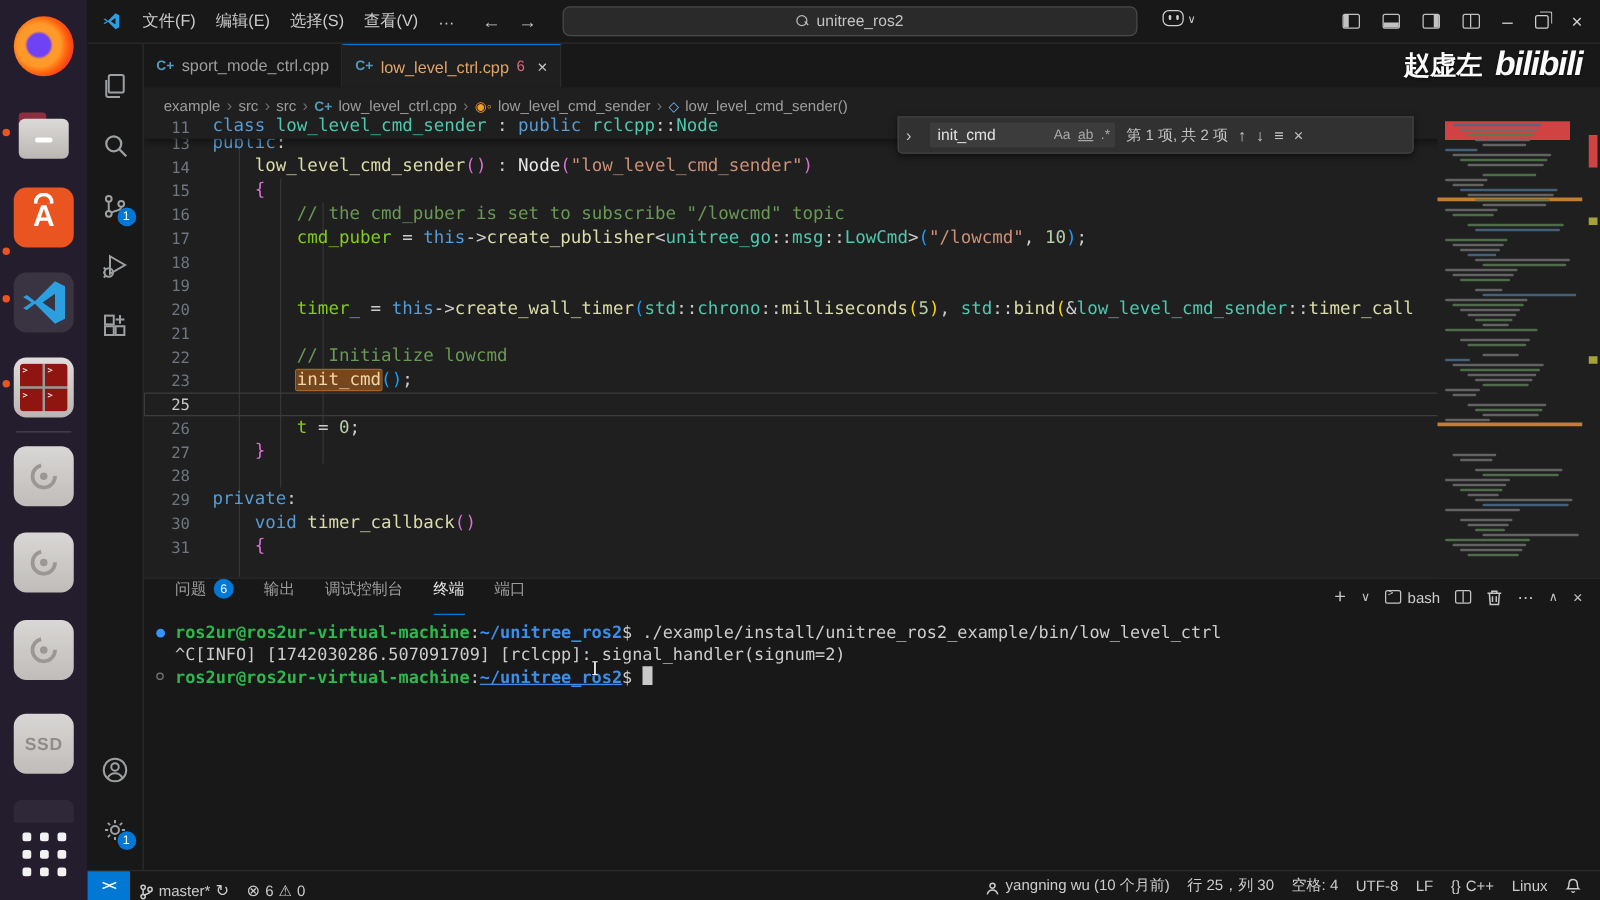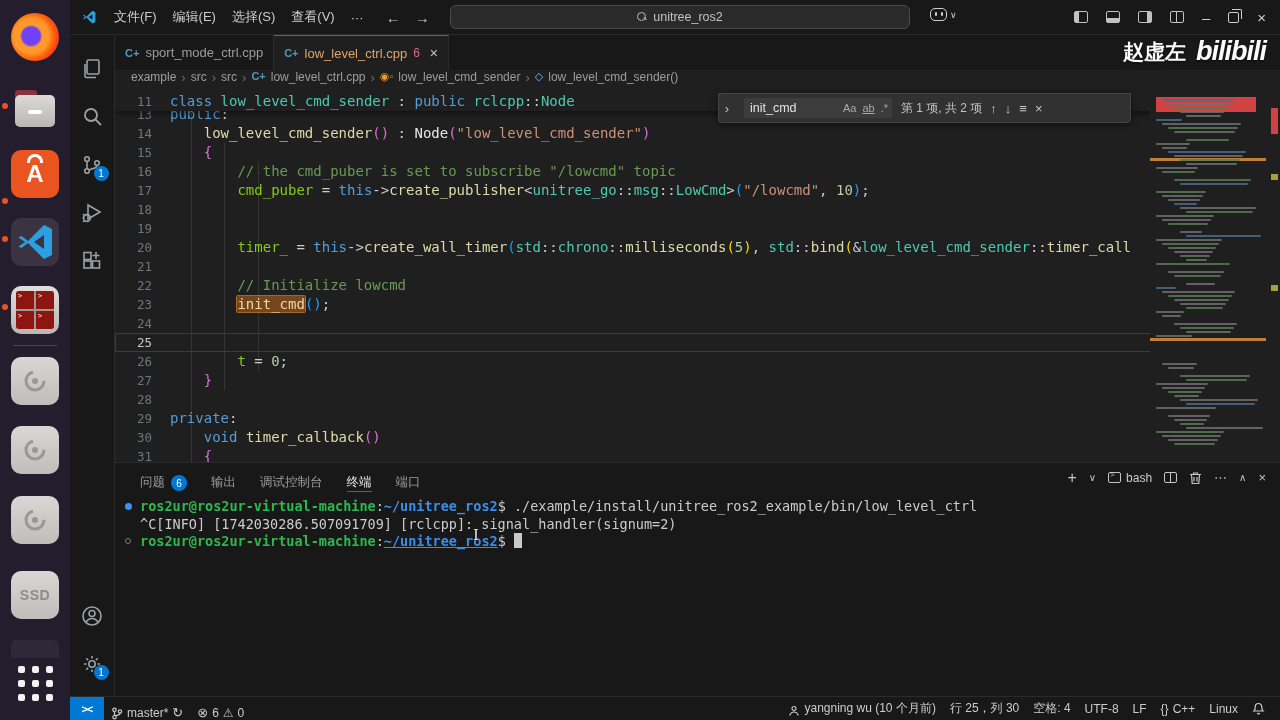--- a/index.html
+++ b/index.html
@@ -61,21 +61,21 @@
   .act-bottom{margin-top:auto;padding-bottom:8px;display:flex;flex-direction:column;align-items:center}
 
   
   .main{position:absolute;left:45px;top:35px;right:0;bottom:24px}
   .tabbar{position:absolute;left:0;top:0;right:0;height:35px;background:#181818;display:flex}
   .tab{display:flex;align-items:center;gap:6px;padding:0 10px;font-size:13px;color:#9d9d9d;background:#181818;border-right:1px solid #2b2b2b;position:relative}
   .tab.active{background:#1f1f1f;color:#e0a568;border-top:1px solid #0078d4}
   .tab .tab-badge{color:#de6a79;font-size:12px}
   .tab .close{color:#c6c6c6;font-size:14px;margin-left:4px}
   .cpp-ico{color:#519aba;font-weight:bold;font-size:11px}
-  .breadcrumb{position:absolute;left:0;top:35px;right:0;height:22px;background:#1f1f1f;display:flex;align-items:flex-start;padding-left:16px;font-size:12px;color:#9d9d9d;gap:5px}
+  .breadcrumb{position:absolute;left:0;top:35px;right:0;height:22px;background:#1f1f1f;display:flex;align-items:flex-end;padding-left:16px;font-size:12px;color:#9d9d9d;gap:5px}
   .bc-sep{color:#6e6e6e;font-size:13px}
   .sym-class{color:#ee9d28;font-size:11px}
   .sym-method{color:#75beff;font-size:11px}
 
   
   .editor{position:absolute;left:0;top:57px;right:0;height:370px;overflow:hidden;background:#1f1f1f}
   .code-rows{position:absolute;left:0;top:13px;right:0}
   .code-row{display:flex;height:19px;align-items:center;position:relative}
   .code-row .ln{width:55px;flex:0 0 55px;text-align:right;padding-right:18px;color:#6e7681;font:12.5px "DejaVu Sans Mono",monospace}
   .code-row .ct{font:14px/19px "DejaVu Sans Mono",monospace;white-space:pre}
@@ -102,21 +102,21 @@
   .find-input{width:150px;height:22px;background:#3c3c3c;border:1px solid #303030;border-radius:2px;display:flex;align-items:center;font-size:12.5px;color:#e3e3e3;padding:0 4px 0 6px;gap:6px}
   .find-input .q{flex:1}
   .find-opt{color:#a8a8a8;font-size:11px}
   .find-opt.word{text-decoration:underline}
   .find-count{font-size:12px;color:#c2c2c2;white-space:nowrap}
   .find-nav{color:#c5c5c5;font-size:13px}
 
   
   .panel{position:absolute;left:0;right:0;top:427px;bottom:0;background:#181818;border-top:1px solid #2b2b2b}
   .panel-head{height:29px;display:flex;align-items:center;padding-left:25px;font-size:12.5px;color:#9d9d9d}
-  .ptab{margin-right:24px;display:flex;align-items:flex-end;gap:6px;height:100%;border-bottom:1px solid transparent}
+  .ptab{margin-right:24px;display:flex;align-items:flex-start;gap:6px;height:100%;border-bottom:1px solid transparent}
   .ptab.active{color:#e7e7e7;border-bottom:1px solid #0078d4}
   .pbadge{min-width:16px;height:16px;border-radius:8px;background:#0078d4;color:#fff;font-size:10px;display:flex;align-items:center;justify-content:center;padding:0 4px}
   .panel-actions{margin-left:auto;display:flex;align-items:center;gap:12px;padding-right:14px;color:#c5c5c5;font-size:13px}
   .bash-item{display:flex;align-items:center;gap:5px;font-size:12px;color:#cccccc}
   .bash-ico{width:13px;height:11px;border:1.3px solid #c5c5c5;border-radius:2px;position:relative}
   .bash-ico::before{content:">";position:absolute;left:1px;top:-3px;font-size:8px;color:#c5c5c5}
   .split-ico{width:13px;height:11px;border:1.3px solid #c5c5c5;border-radius:2px;position:relative}
   .split-ico::before{content:"";position:absolute;left:5px;top:0;bottom:0;width:1.3px;background:#c5c5c5}
   .term-body{position:relative;padding:6px 0 0 25px;font-family:"DejaVu Sans Mono",monospace;font-size:13.5px;line-height:17.5px;color:#cccccc}
   .trow{position:relative;white-space:pre}
@@ -367,24 +367,20 @@
             <div class="ln">21</div>
             <div class="ct"></div>
           </div>
           <div class="code-row">
             <div class="ln">22</div>
             <div class="ct"><span class="tk-p">        </span><span class="tk-c">// Initialize lowcmd</span></div>
           </div>
           <div class="code-row">
             <div class="ln">23</div>
             <div class="ct"><span class="tk-p">        </span><span class="tk-hl">init_cmd</span><span class="tk-b3">()</span><span class="tk-p">;</span></div>
-          </div>
-          <div class="code-row">
-            <div class="ln">24</div>
-            <div class="ct"></div>
           </div>
           <div class="code-row cur">
             <div class="ln">25</div>
           </div>
           <div class="code-row">
             <div class="ln">26</div>
             <div class="ct"><span class="tk-p">        </span><span class="tk-v">t</span><span class="tk-p"> = </span><span class="tk-n">0</span><span class="tk-p">;</span></div>
           </div>
           <div class="code-row">
             <div class="ln">27</div>

